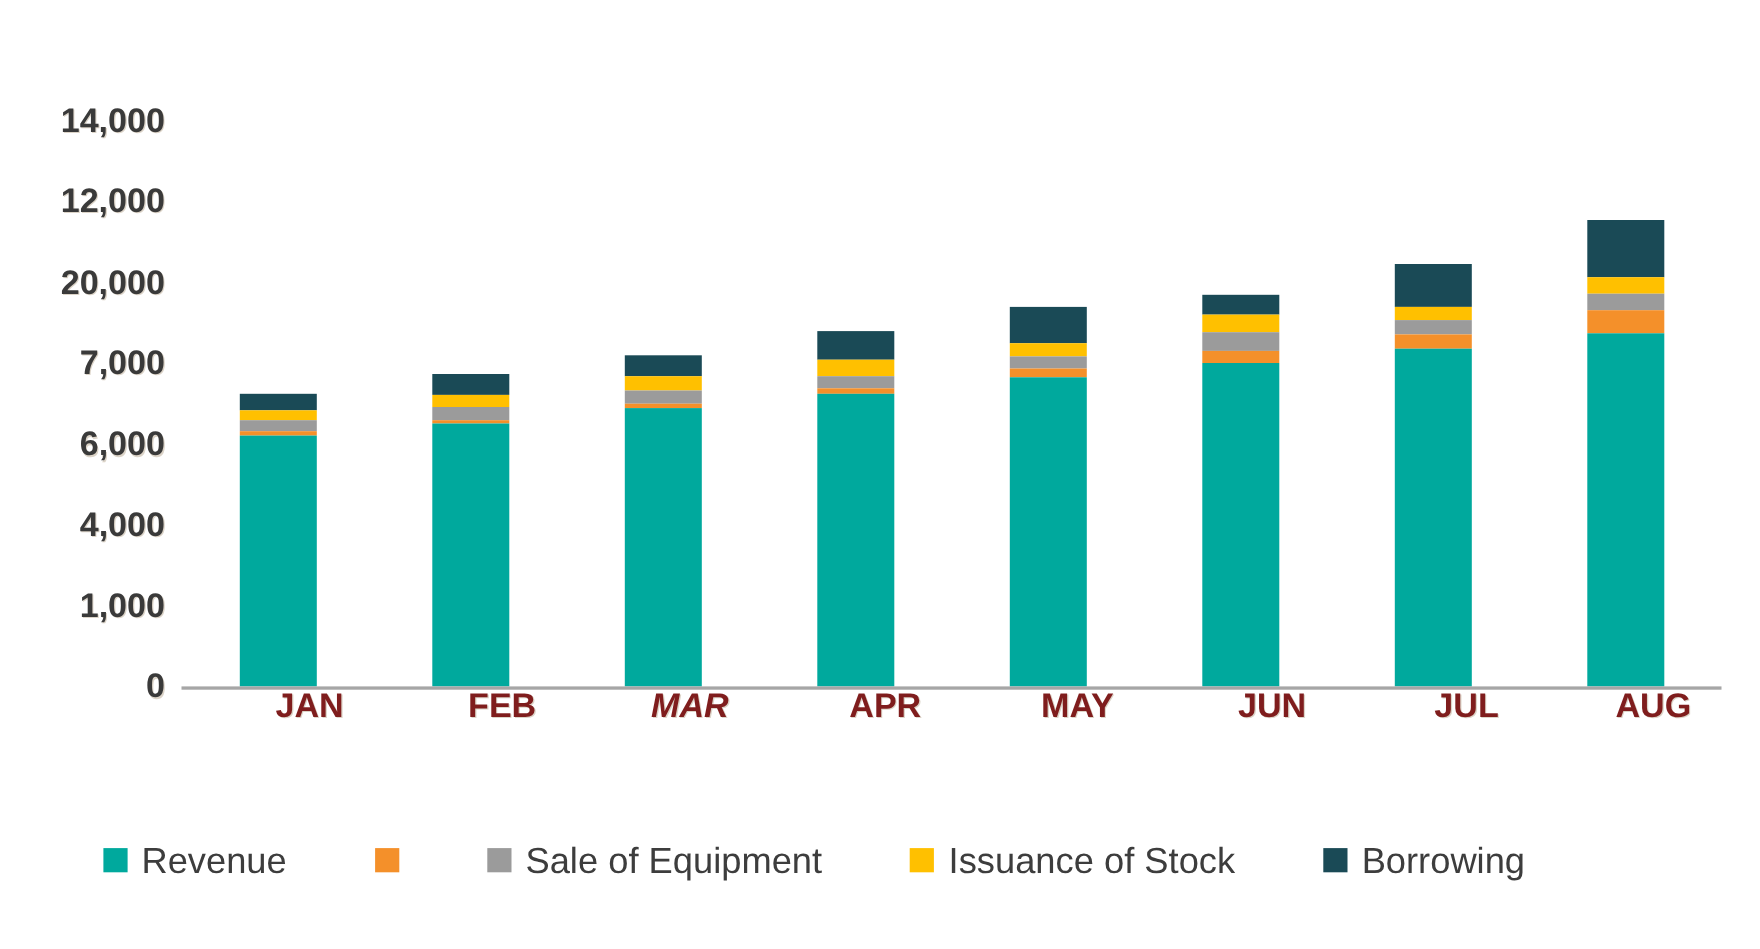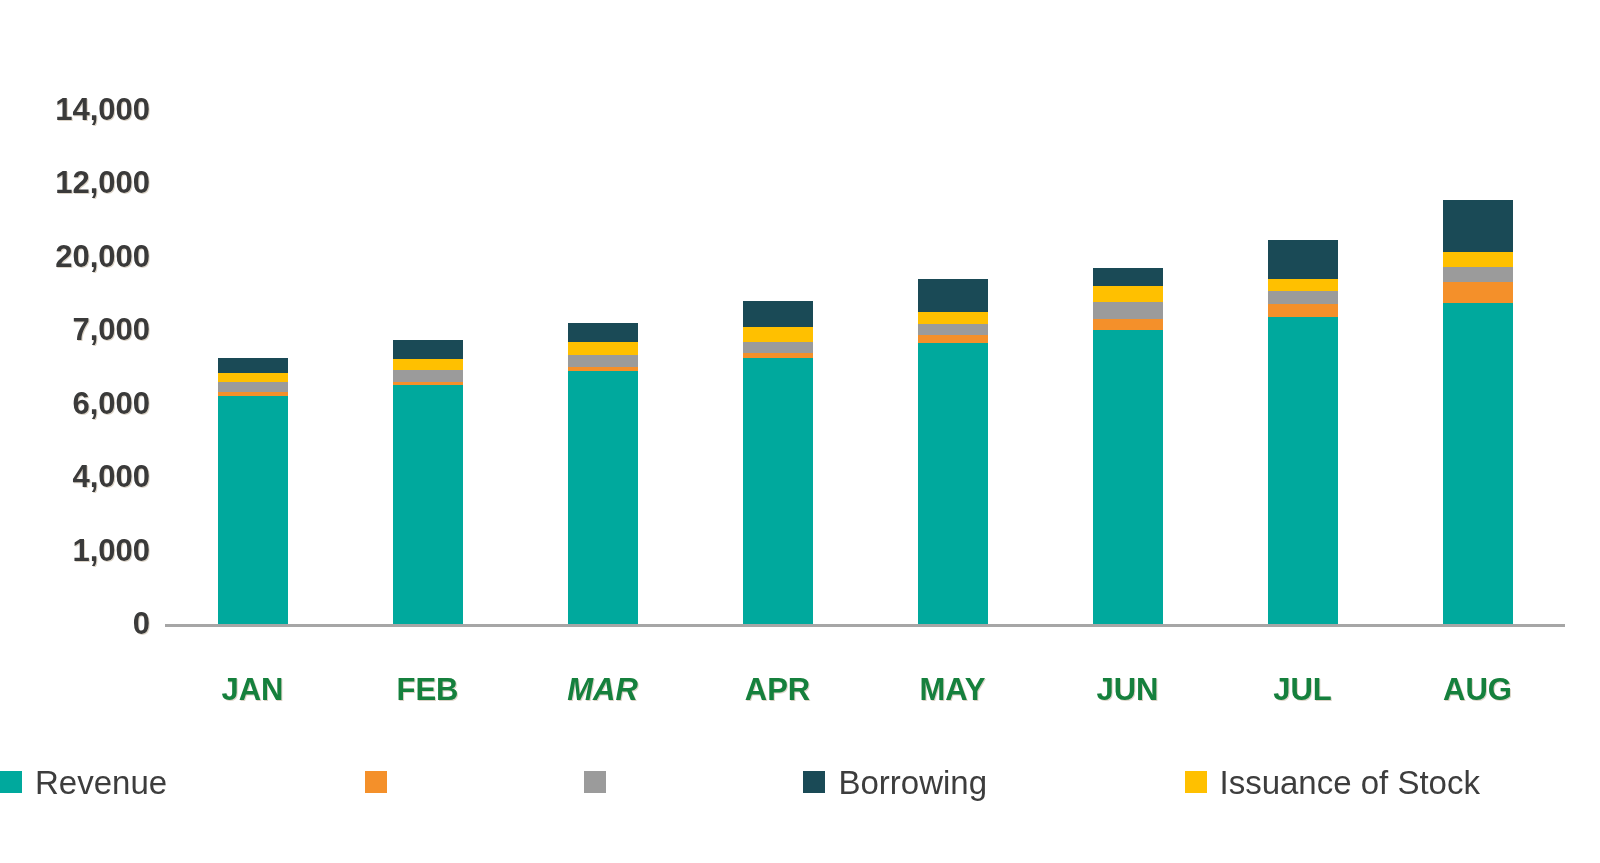--- a/index.html
+++ b/index.html
@@ -97,41 +97,41 @@
     display: flex;
     flex-direction: column-reverse;
   }
   .bar-seg {
     width: 70px;
     box-sizing: border-box;
   }
 
   .x-tick-label {
     position: absolute;
-    top: 672px;
+    top: 624px;
     width: 120px;
-    text-align: center;
+    text-align: right;
     font-size: 31px;
     font-weight: bold;
-    color: #15803d;
+    color: #7f1d1d;
     text-shadow: 1px 1px 0 rgba(185,170,145,0.5);
     white-space: nowrap;
   }
 
   
   .legend {
     position: absolute;
     left: 0;
     top: 752px;
     width: 1480px;
     height: 60px;
     display: flex;
-    justify-content: space-between;
+    justify-content: center;
     align-items: center;
-    gap: 64px;
+    gap: 80px;
   }
   .legend-item {
     display: flex;
     align-items: center;
     gap: 13px;
     white-space: nowrap;
   }
   .legend-swatch {
     width: 22px;
     height: 22px;
@@ -248,23 +248,24 @@
   <div class="legend">
       <div class="legend-item">
         <span class="legend-swatch" style="background: rgb(0, 169, 157);"></span>
         <span class="legend-label">Revenue</span>
       </div>
       <div class="legend-item">
         <span class="legend-swatch" style="background: rgb(244, 144, 42);"></span>
       </div>
       <div class="legend-item">
         <span class="legend-swatch" style="background: rgb(155, 155, 155);"></span>
+        <span class="legend-label">Sale of Equipment</span>
+      </div>
+      <div class="legend-item">
+        <span class="legend-swatch" style="background: rgb(255, 192, 0);"></span>
+        <span class="legend-label">Issuance of Stock</span>
       </div>
       <div class="legend-item">
         <span class="legend-swatch" style="background: rgb(26, 74, 86);"></span>
         <span class="legend-label">Borrowing</span>
       </div>
-      <div class="legend-item">
-        <span class="legend-swatch" style="background: rgb(255, 192, 0);"></span>
-        <span class="legend-label">Issuance of Stock</span>
-      </div>
     </div>
 </div>
 
 </body></html>

